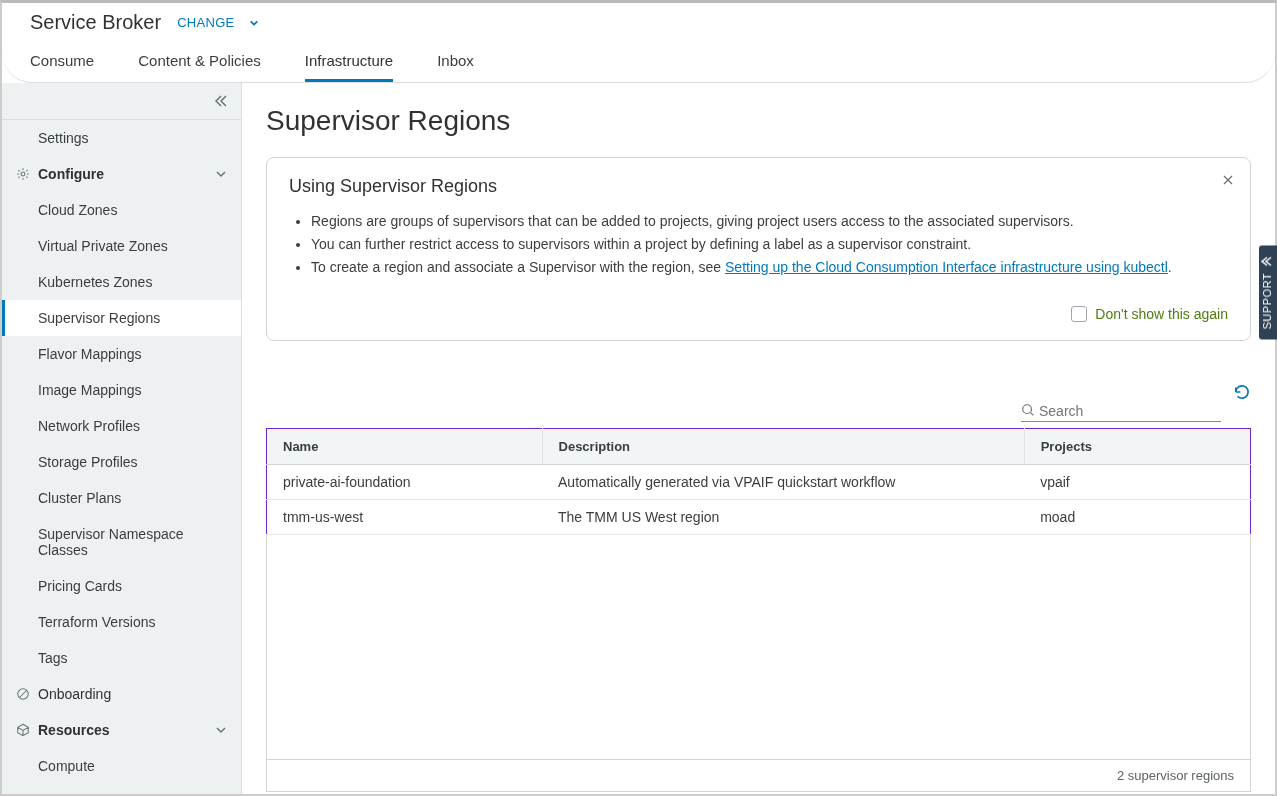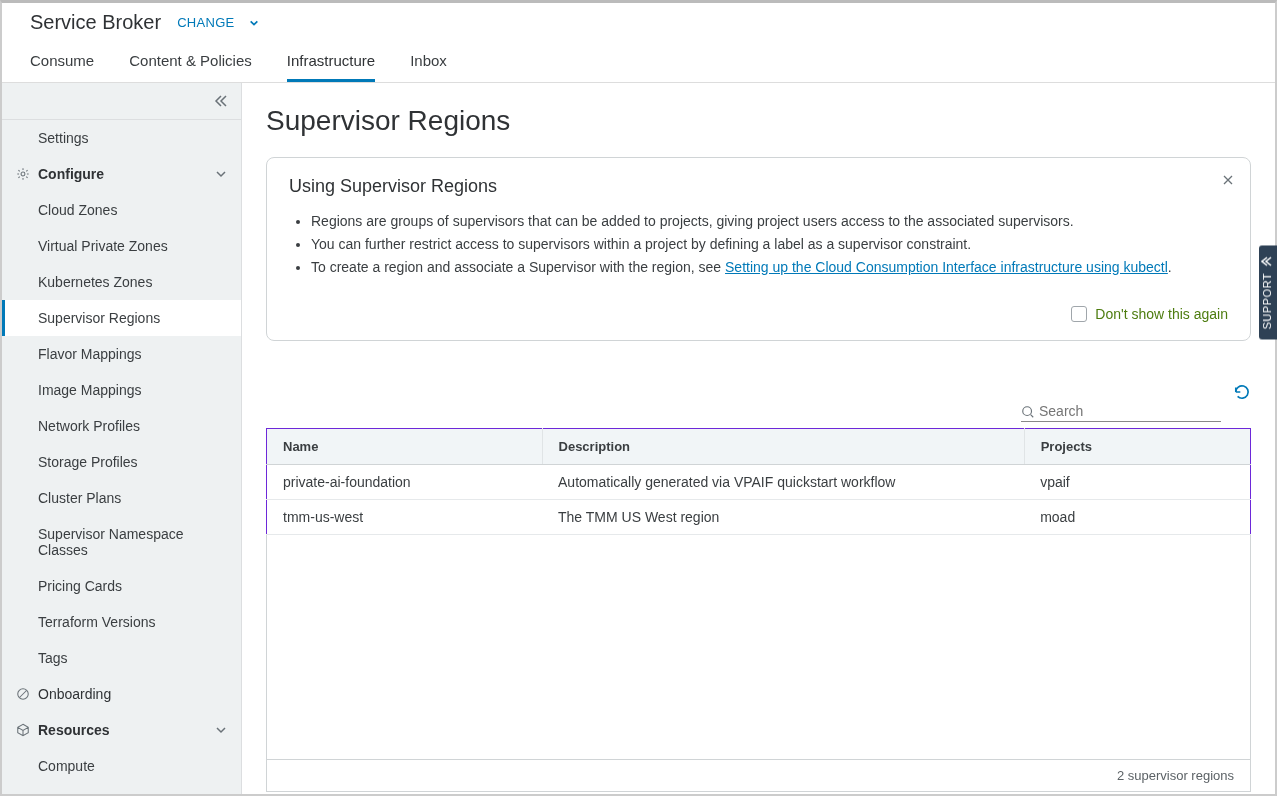--- a/index.html
+++ b/index.html
@@ -1,24 +1,24 @@
 <!DOCTYPE html>
 <html><head>
 <meta charset="utf-8">
 <style>
   * { box-sizing: border-box; margin: 0; padding: 0; }
   html, body { height: 100%; font-family: -apple-system, BlinkMacSystemFont, "Segoe UI", Arial, sans-serif; font-size: 14px; color: #3a3e41; background: #fff; }
   body { border: 2px solid #ccc; border-top: 3px solid #bbb; width: 1277px; height: 796px; overflow: hidden; display: flex; flex-direction: column; }
 
   
-  .header { padding: 8px 28px 0 28px; background: #fff; border-bottom: 1px solid #ddd; }
+  .header { padding: 8px 28px 0 28px; background: #fff; border-bottom: 1px solid #ddd; border-radius: 30px; }
   .header-top { display: flex; align-items: center; gap: 16px; margin-bottom: 12px; }
   .app-title { font-size: 20px; font-weight: 400; color: #2f3235; }
   .change-link { font-size: 13px; color: #0079b8; font-weight: 500; letter-spacing: .3px; cursor: pointer; display: flex; align-items: center; gap: 14px; }
-  .tabs { display: flex; gap: 35px; }
+  .tabs { display: flex; gap: 44px; }
   .tab { padding: 6px 0 10px 0; font-size: 15px; color: #3a3e41; cursor: pointer; border-bottom: 3px solid transparent; }
   .tab.active { border-bottom-color: #0079b8; color: #2f3235; }
 
   
   .body { flex: 1; display: flex; min-height: 0; }
   .sidebar { width: 240px; background: #eef1f2; border-right: 1px solid #dcdee0; display: flex; flex-direction: column; }
   .sidebar-collapse { display: flex; justify-content: flex-end; padding: 10px 12px; border-bottom: 1px solid #dcdee0; }
   .sidebar-collapse svg { width: 16px; height: 16px; color: #6a7278; cursor: pointer; }
   .side-item { padding: 10px 14px 10px 36px; font-size: 14px; color: #3a3e41; cursor: pointer; }
   .side-item.active { background: #fff; border-left: 3px solid #0079b8; padding-left: 33px; font-weight: 400; }
@@ -34,21 +34,21 @@
   .infobox h3 { font-size: 18px; font-weight: 400; color: #2f3235; margin-bottom: 14px; }
   .infobox-close { position: absolute; top: 14px; right: 16px; font-size: 16px; color: #6a7278; cursor: pointer; background: none; border: none; }
   .infobox ul { list-style: disc; padding-left: 22px; color: #3a3e41; font-size: 14px; line-height: 1.5; }
   .infobox ul li { margin-bottom: 2px; }
   .infobox a { color: #0079b8; text-decoration: underline; cursor: pointer; }
   .infobox-footer { display: flex; justify-content: flex-end; margin-top: 28px; align-items: center; gap: 8px; color: #4d7c0f; text-align: center; }
   .checkbox { width: 16px; height: 16px; border: 1px solid #a0a6ab; border-radius: 3px; display: inline-block; cursor: pointer; }
 
   
   .table-toolbar { display: flex; justify-content: flex-end; align-items: center; gap: 12px; margin-bottom: 6px; }
-  .search-wrap { display: flex; align-items: flex-end; border-bottom: 1px solid #888; width: 200px; padding-bottom: 2px; gap: 4px; margin-top: 38px; }
+  .search-wrap { display: flex; align-items: flex-start; border-bottom: 1px solid #888; width: 200px; padding-bottom: 2px; gap: 4px; margin-top: 38px; }
   .search-wrap input { border: none; outline: none; font-size: 14px; flex: 1; background: transparent; }
   .search-wrap svg { width: 14px; height: 14px; color: #6a7278; }
   .refresh-btn svg { width: 18px; height: 18px; color: #0079b8; cursor: pointer; }
 
   table.data { width: 100%; border-collapse: collapse; border: 1px solid #6d28d9; }
   table.data th { text-align: left; font-size: 13px; font-weight: 600; color: #3a3e41; background: #f1f5f7; padding: 10px 16px; border-bottom: 1px solid #d0d4d6; border-right: 1px solid #e0e4e6; }
   table.data th:last-child { border-right: none; }
   table.data td { font-size: 14px; padding: 9px 16px; border-bottom: 1px solid #e6e9eb; color: #3a3e41; }
   table.data td:first-child { color: #3a3e41; }
   .table-empty-space { height: 225px; border: 1px solid #d0d4d6; border-top: none; }

